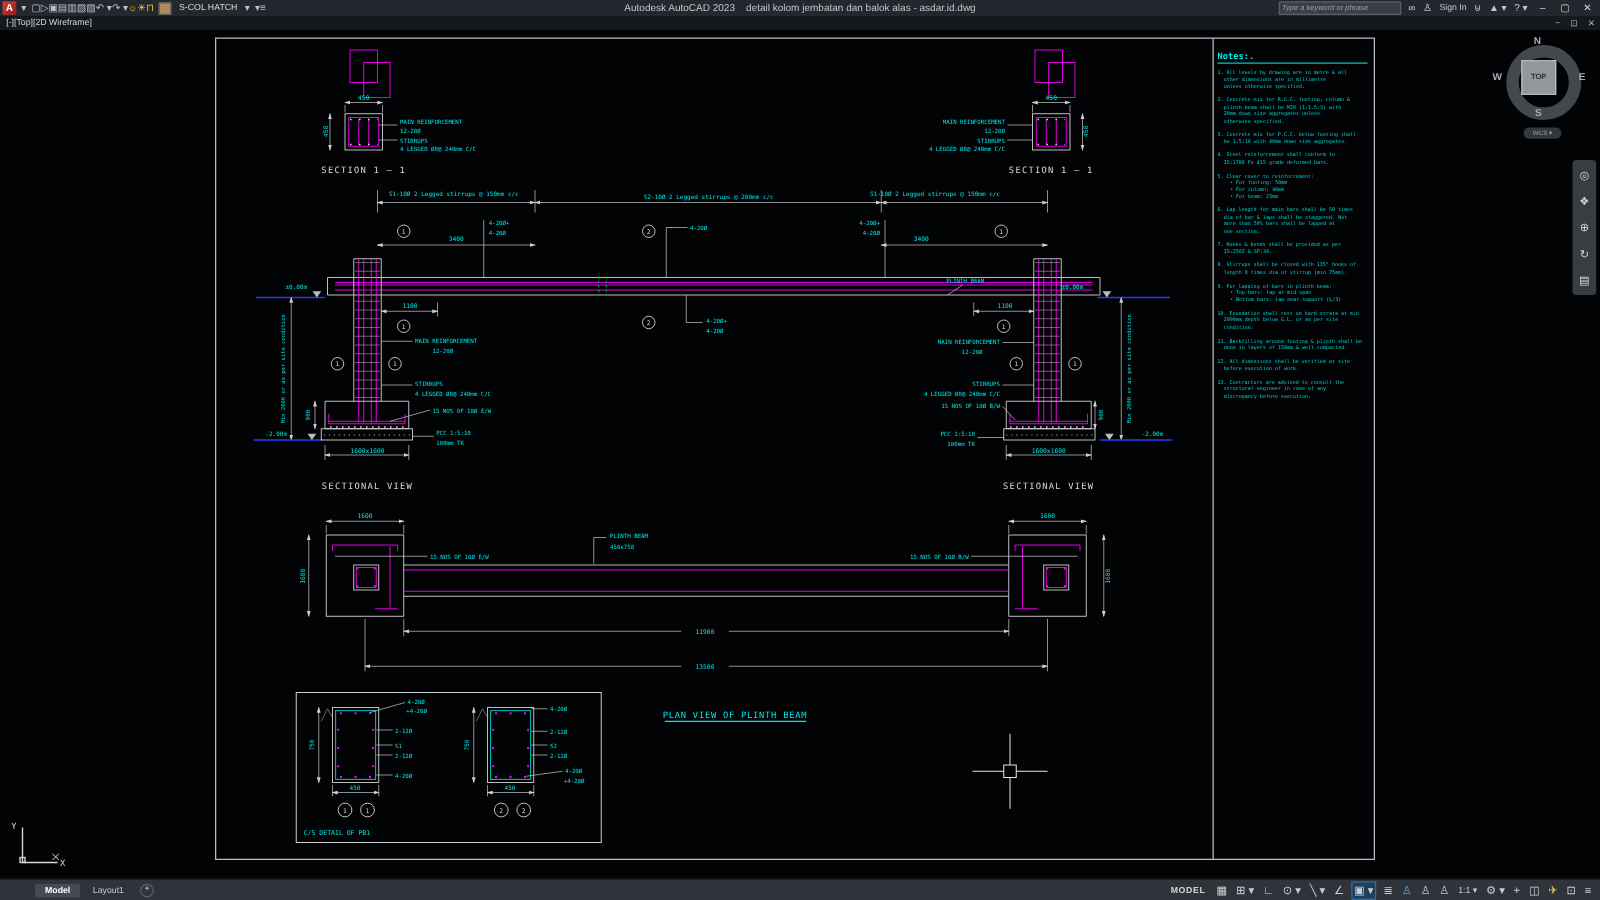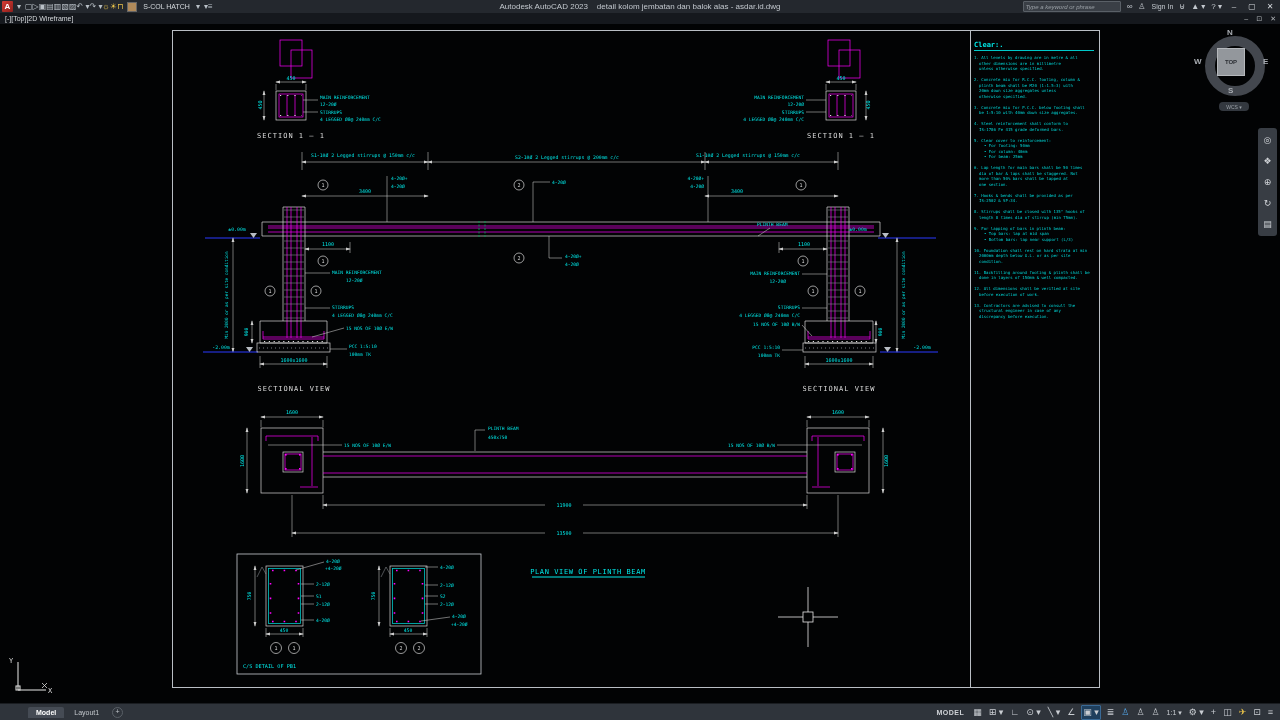--- a/index.html
+++ b/index.html
@@ -543,21 +543,21 @@
           <line x1="18" y1="690" x2="46" y2="690"></line>
         <rect x="16" y="686" width="4" height="4"></rect>
       </g>
       <text class="tw" x="9" y="663" font-size="7">Y</text>
       <text class="tw" x="48" y="693" font-size="7">X</text>
       <path d="M42,683 l5,5 m0,-5 l-5,5" stroke="#d8d8d8" stroke-width=".8"></path>
     </g>
   </svg>
 
   <div id="notes">
-    <div id="notes-title">Clear:.</div>
+    <div id="notes-title">Notes:.</div>
     <div id="notes-body">
 
     <div class="nline">1. All levels by drawing are in metre &amp; all</div>
         <div class="nline" style="padding-left: 5px;">other dimensions are in millimetre</div>
         <div class="nline" style="padding-left: 5px;">unless otherwise specified.</div>
         <div class="nline"></div>
         <div class="nline">2. Concrete mix for R.C.C. footing, column &amp;</div>
         <div class="nline" style="padding-left: 5px;">plinth beam shall be M20 (1:1.5:3) with</div>
         <div class="nline" style="padding-left: 5px;">20mm down size aggregates unless</div>
         <div class="nline" style="padding-left: 5px;">otherwise specified.</div>

